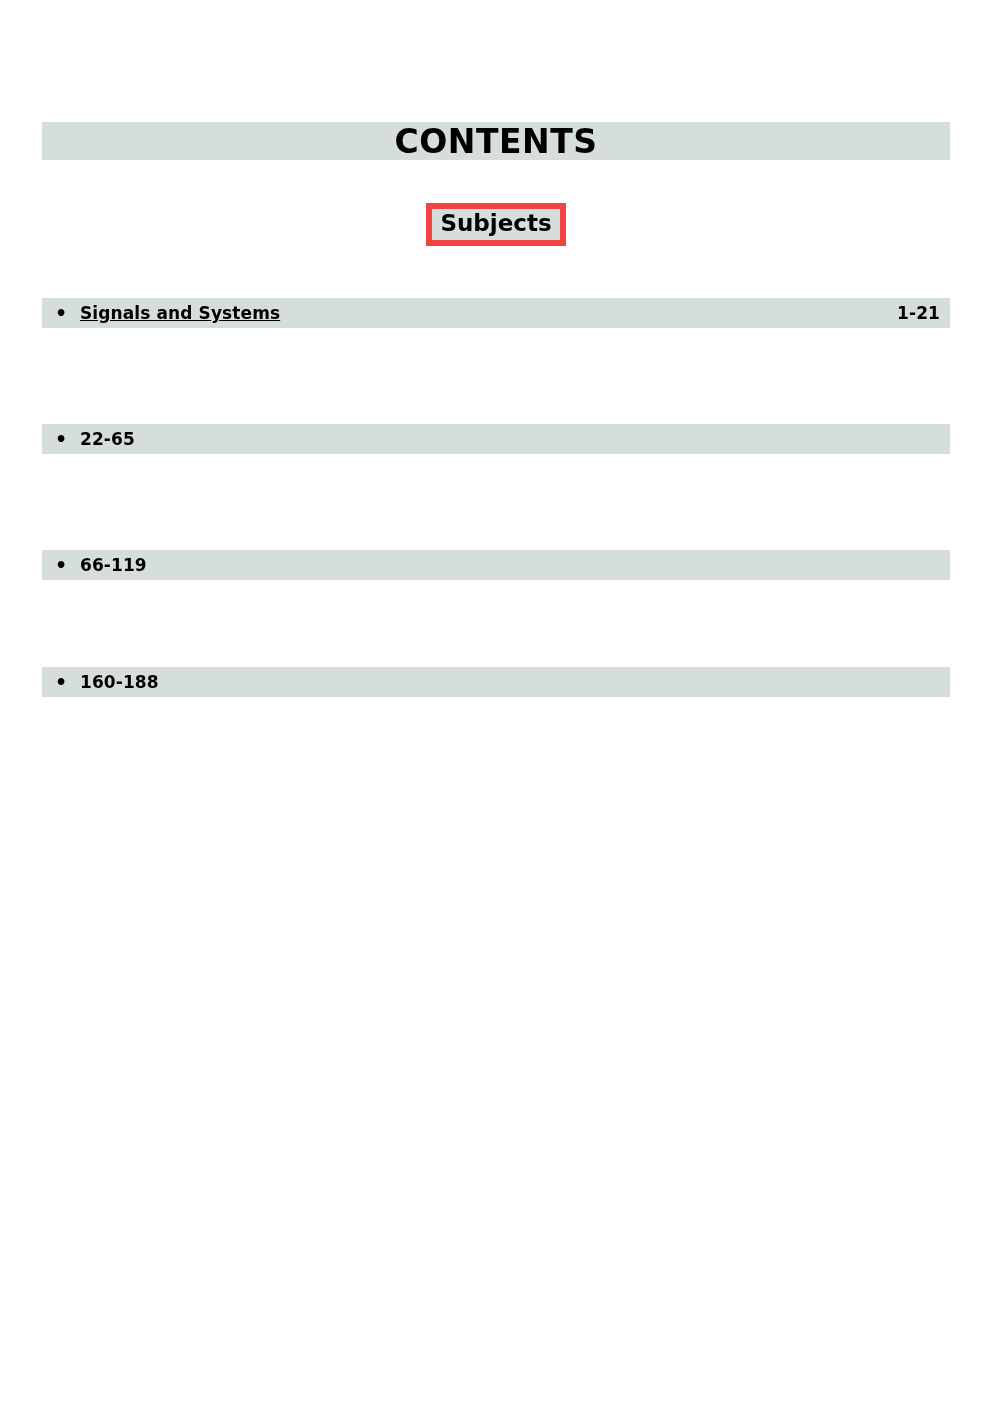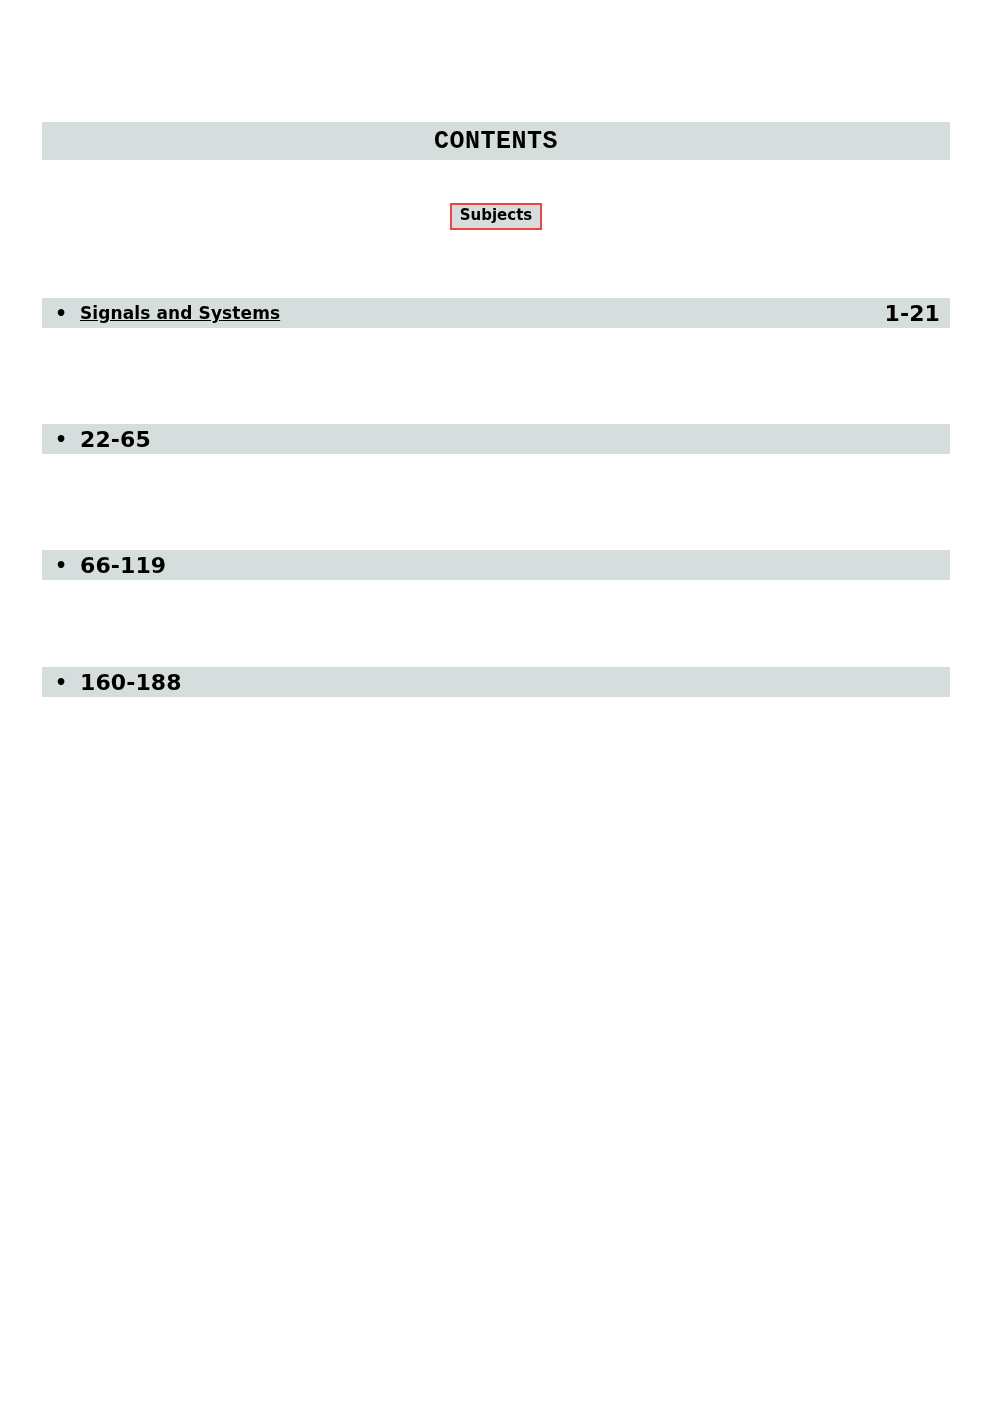--- a/index.html
+++ b/index.html
@@ -28,41 +28,40 @@
     left: 42px;
     top: 122px;
     width: 908px;
     height: 38px;
     background: #d6dedd;
     display: flex;
     align-items: center;
     justify-content: center;
   }
   .contents-bar .title {
-    font-size: 25px;
+    font-size: 33px;
     font-weight: bold;
     letter-spacing: 0.5px;
     color: #000;
-    font-family: Liberation Mono, monospace;
   }
 
   
   .subjects-wrap {
     position: absolute;
     left: 0;
     top: 203px;
     width: 992px;
     display: flex;
     justify-content: center;
   }
   .subjects-box {
     background: #d6dedd;
-    border: 2px solid #ef4444;
+    border: 6px solid #ef4444;
     padding: 2px 8px 4px 8px;
-    font-size: 15px;
+    font-size: 23px;
     font-weight: bold;
     line-height: 1.1;
   }
 
   
   .entry {
     position: absolute;
     left: 42px;
     width: 908px;
     height: 30px;
@@ -82,21 +81,21 @@
   .entry .label {
     flex: 1 1 auto;
     font-size: 17px;
     font-weight: bold;
     letter-spacing: 0.1px;
     white-space: nowrap;
     text-decoration: underline;
   }
   .entry .pages {
     flex: 0 0 auto;
-    font-size: 22px;
+    font-size: 17px;
     font-weight: bold;
     letter-spacing: 0.1px;
     text-align: left;
     padding-right: 2px;
   }
 
   .e0 { top: 298px; }
   .e1 { top: 424px; }
   .e2 { top: 550px; }
   .e3 { top: 667px; }

